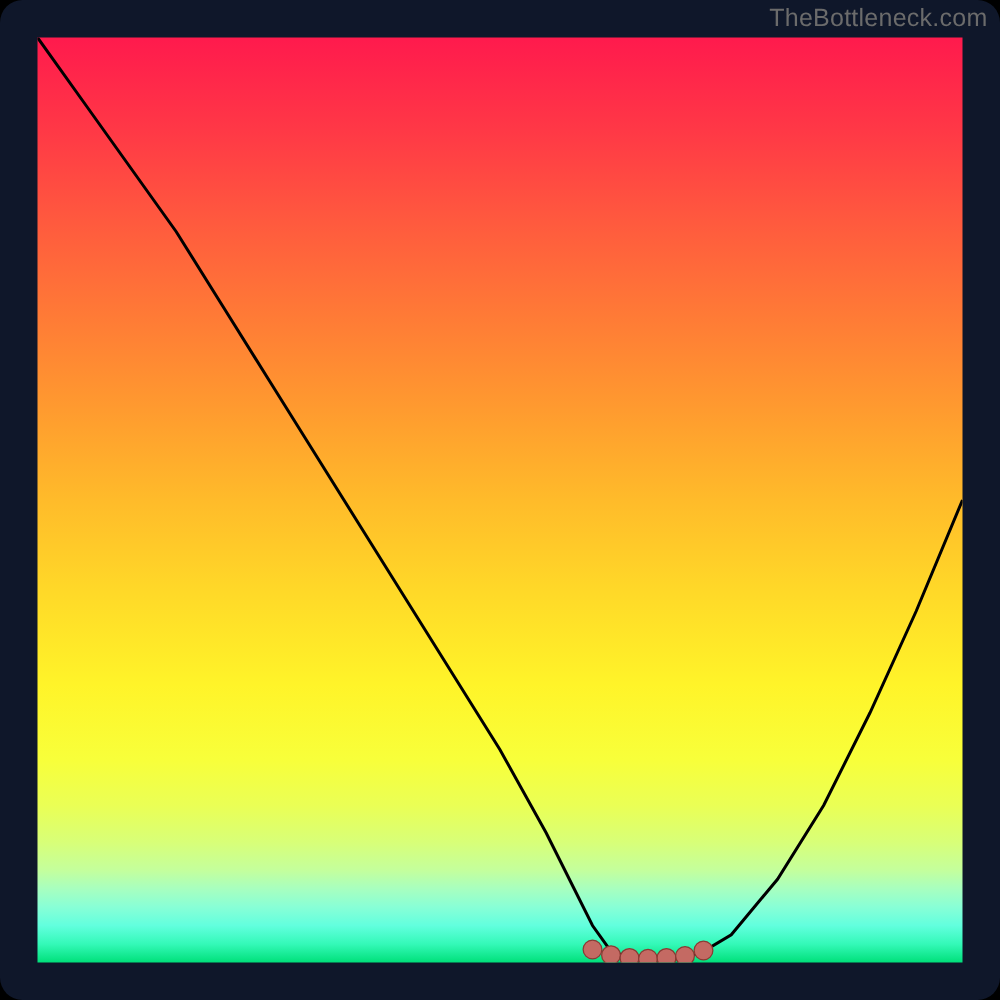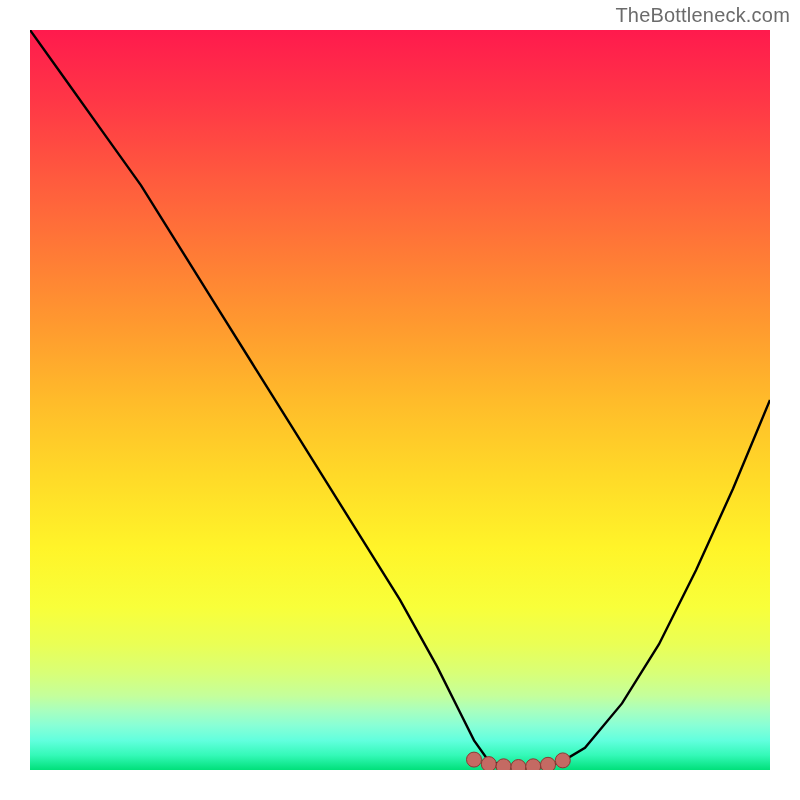--- a/index.html
+++ b/index.html
@@ -10,21 +10,22 @@
     background: #000;
     overflow: hidden;
     font-family: Arial, Helvetica, sans-serif;
   }
   .frame {
     position: absolute;
     left: 0;
     top: 0;
     width: 800px;
     height: 800px;
-    background: #ffffff;
+    background: #0f172a;
+    border-radius: 18px;
   }
   .plot {
     position: absolute;
     left: 30px;
     top: 30px;
     width: 740px;
     height: 740px;
     background: linear-gradient(
       to bottom,
       #ff1a4d  0%,

